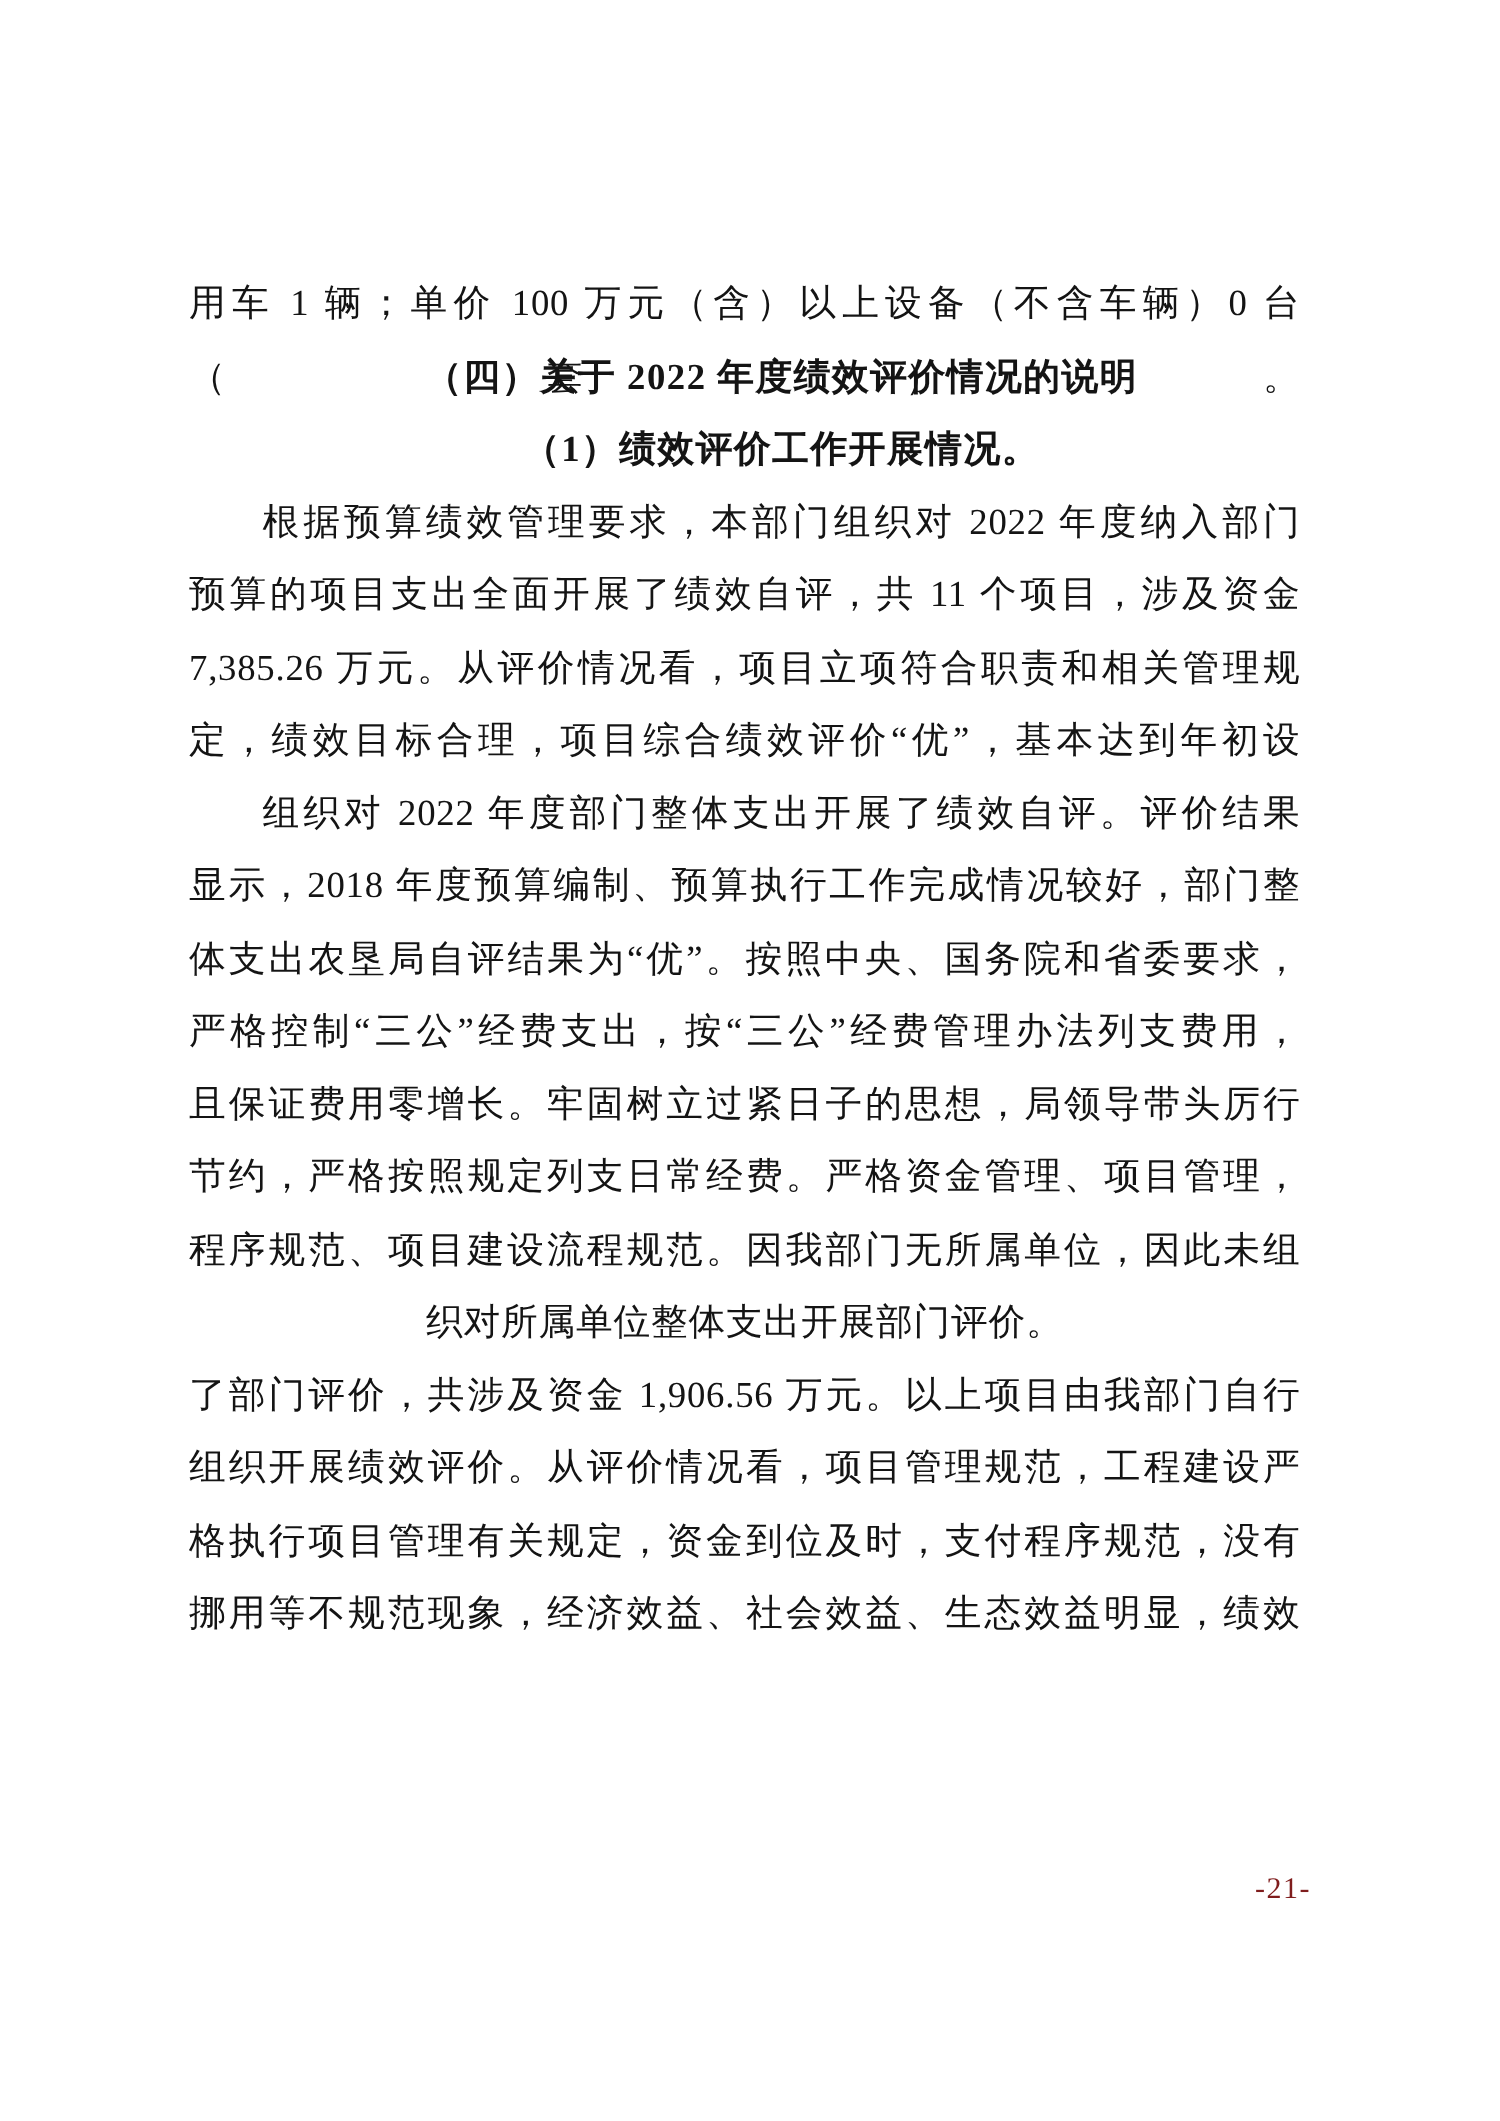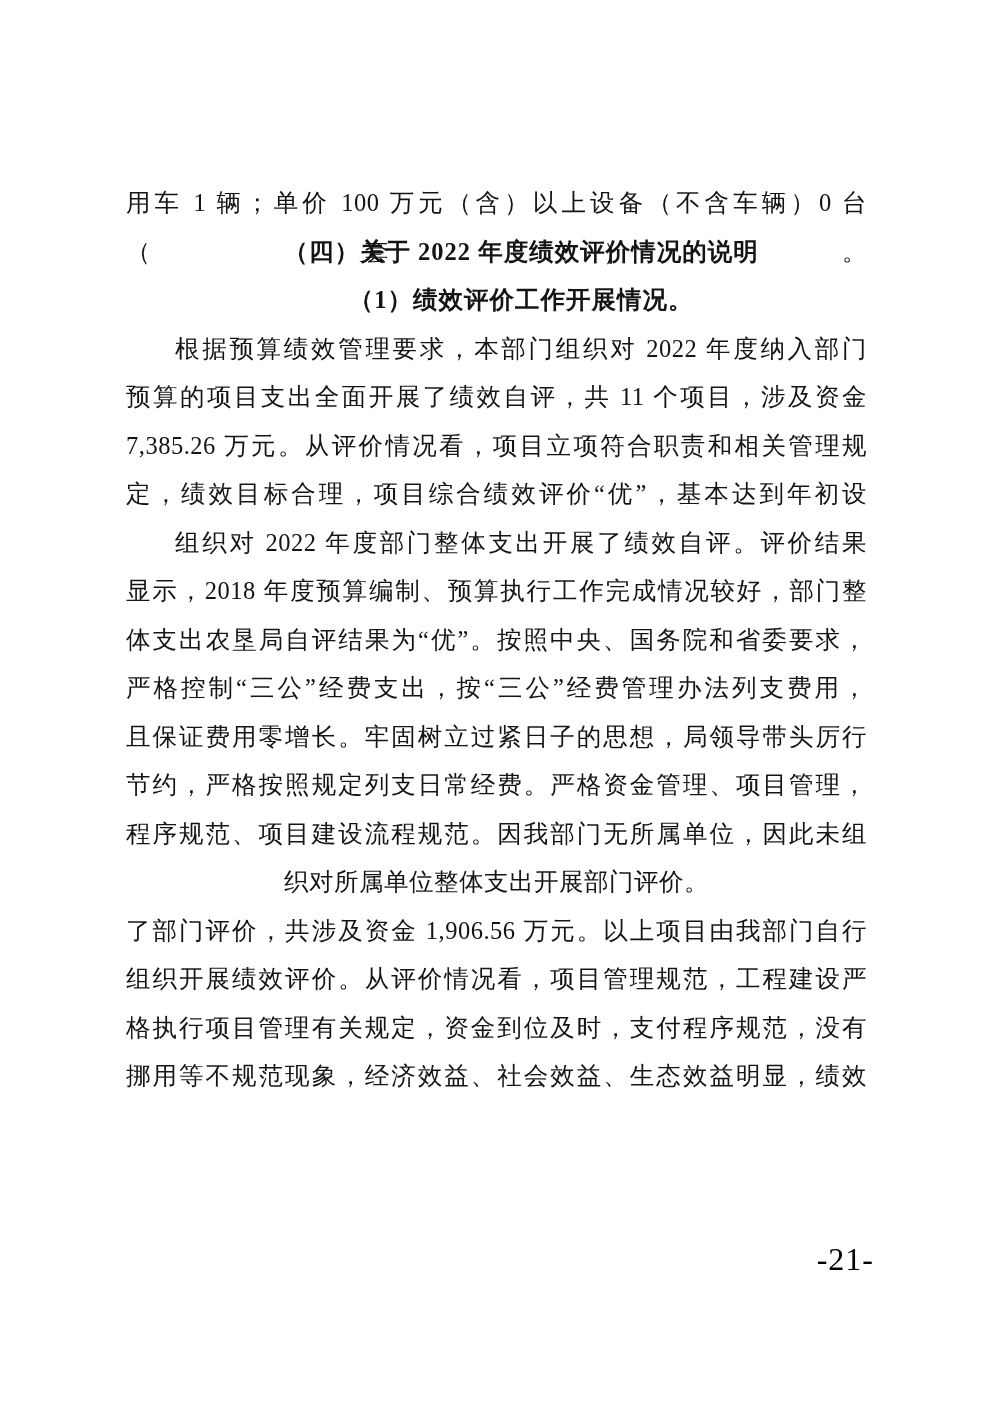--- a/index.html
+++ b/index.html
@@ -43,24 +43,24 @@
   }
   
   .h {
     font-weight: 700;
     letter-spacing: 1px;
   }
   .page-number {
     position: absolute;
     top: 1244px;
     right: 126px;
-    font-size: 32px;
+    font-size: 20px;
     line-height: 30px;
     letter-spacing: 1px;
-    color: #000000;
+    color: #7f1d1d;
   }
 </style>
 </head>
 <body>
 
 <div class="page">
   <div class="content">
     <div class="line jl">用车 1 辆；单价 100 万元（含）以上设备（不含车辆）0 台（套）。</div>
     <div class="line h indent">（四）关于 2022 年度绩效评价情况的说明</div>
     <div class="line h indent">（1）绩效评价工作开展情况。</div>

